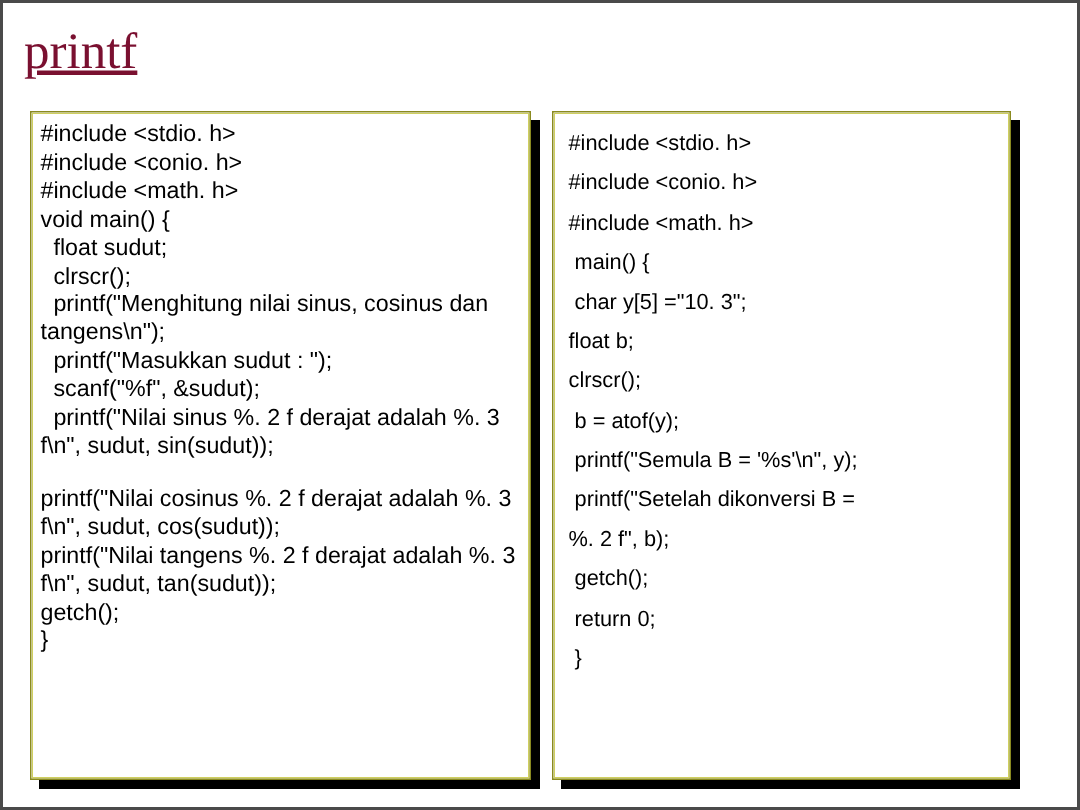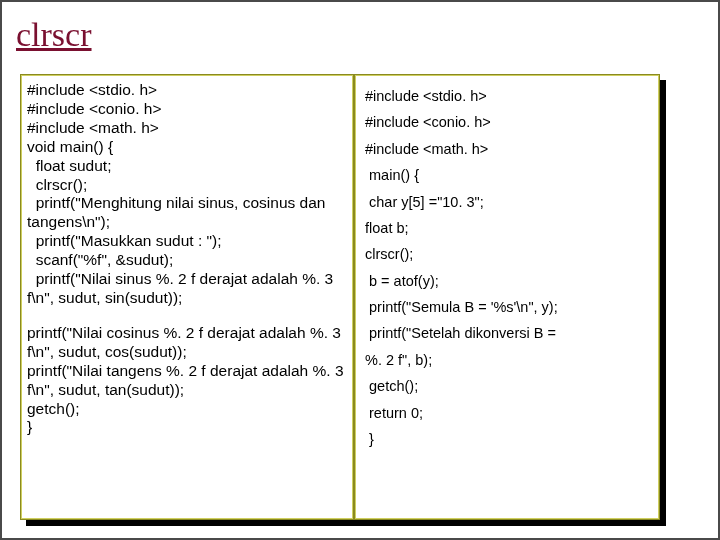--- a/index.html
+++ b/index.html
@@ -14,20 +14,21 @@
   .title {
     font-family: "Brush Script MT", "Segoe Script", cursive;
     font-size: 34px;
     color: #7a1030;
     text-decoration: underline;
     margin-bottom: 10px;
     margin-left: -4px;
   }
   .cols {
     display: flex;
+    gap: 14px;
     margin-top: 20px;
   }
   .panel-wrap {
     position: relative;
   }
   .panel-shadow {
     position: absolute;
     top: 6px; left: 6px;
     width: 100%; height: 100%;
     background: #000;
@@ -52,21 +53,21 @@
   .right .code {
     font-size: 14.5px;
     line-height: 1.82;
   }
   .gap { height: 16px; }
 </style>
 </head>
 <body>
 
 <div class="page">
-  <div class="title">clrscr</div>
+  <div class="title">printf</div>
 
   <div class="cols">
 
     <div class="panel-wrap left">
       <div class="panel-shadow"></div>
       <div class="panel">
         <div class="code">#include &lt;stdio. h&gt;
 #include &lt;conio. h&gt;
 #include &lt;math. h&gt;
 void main() {

